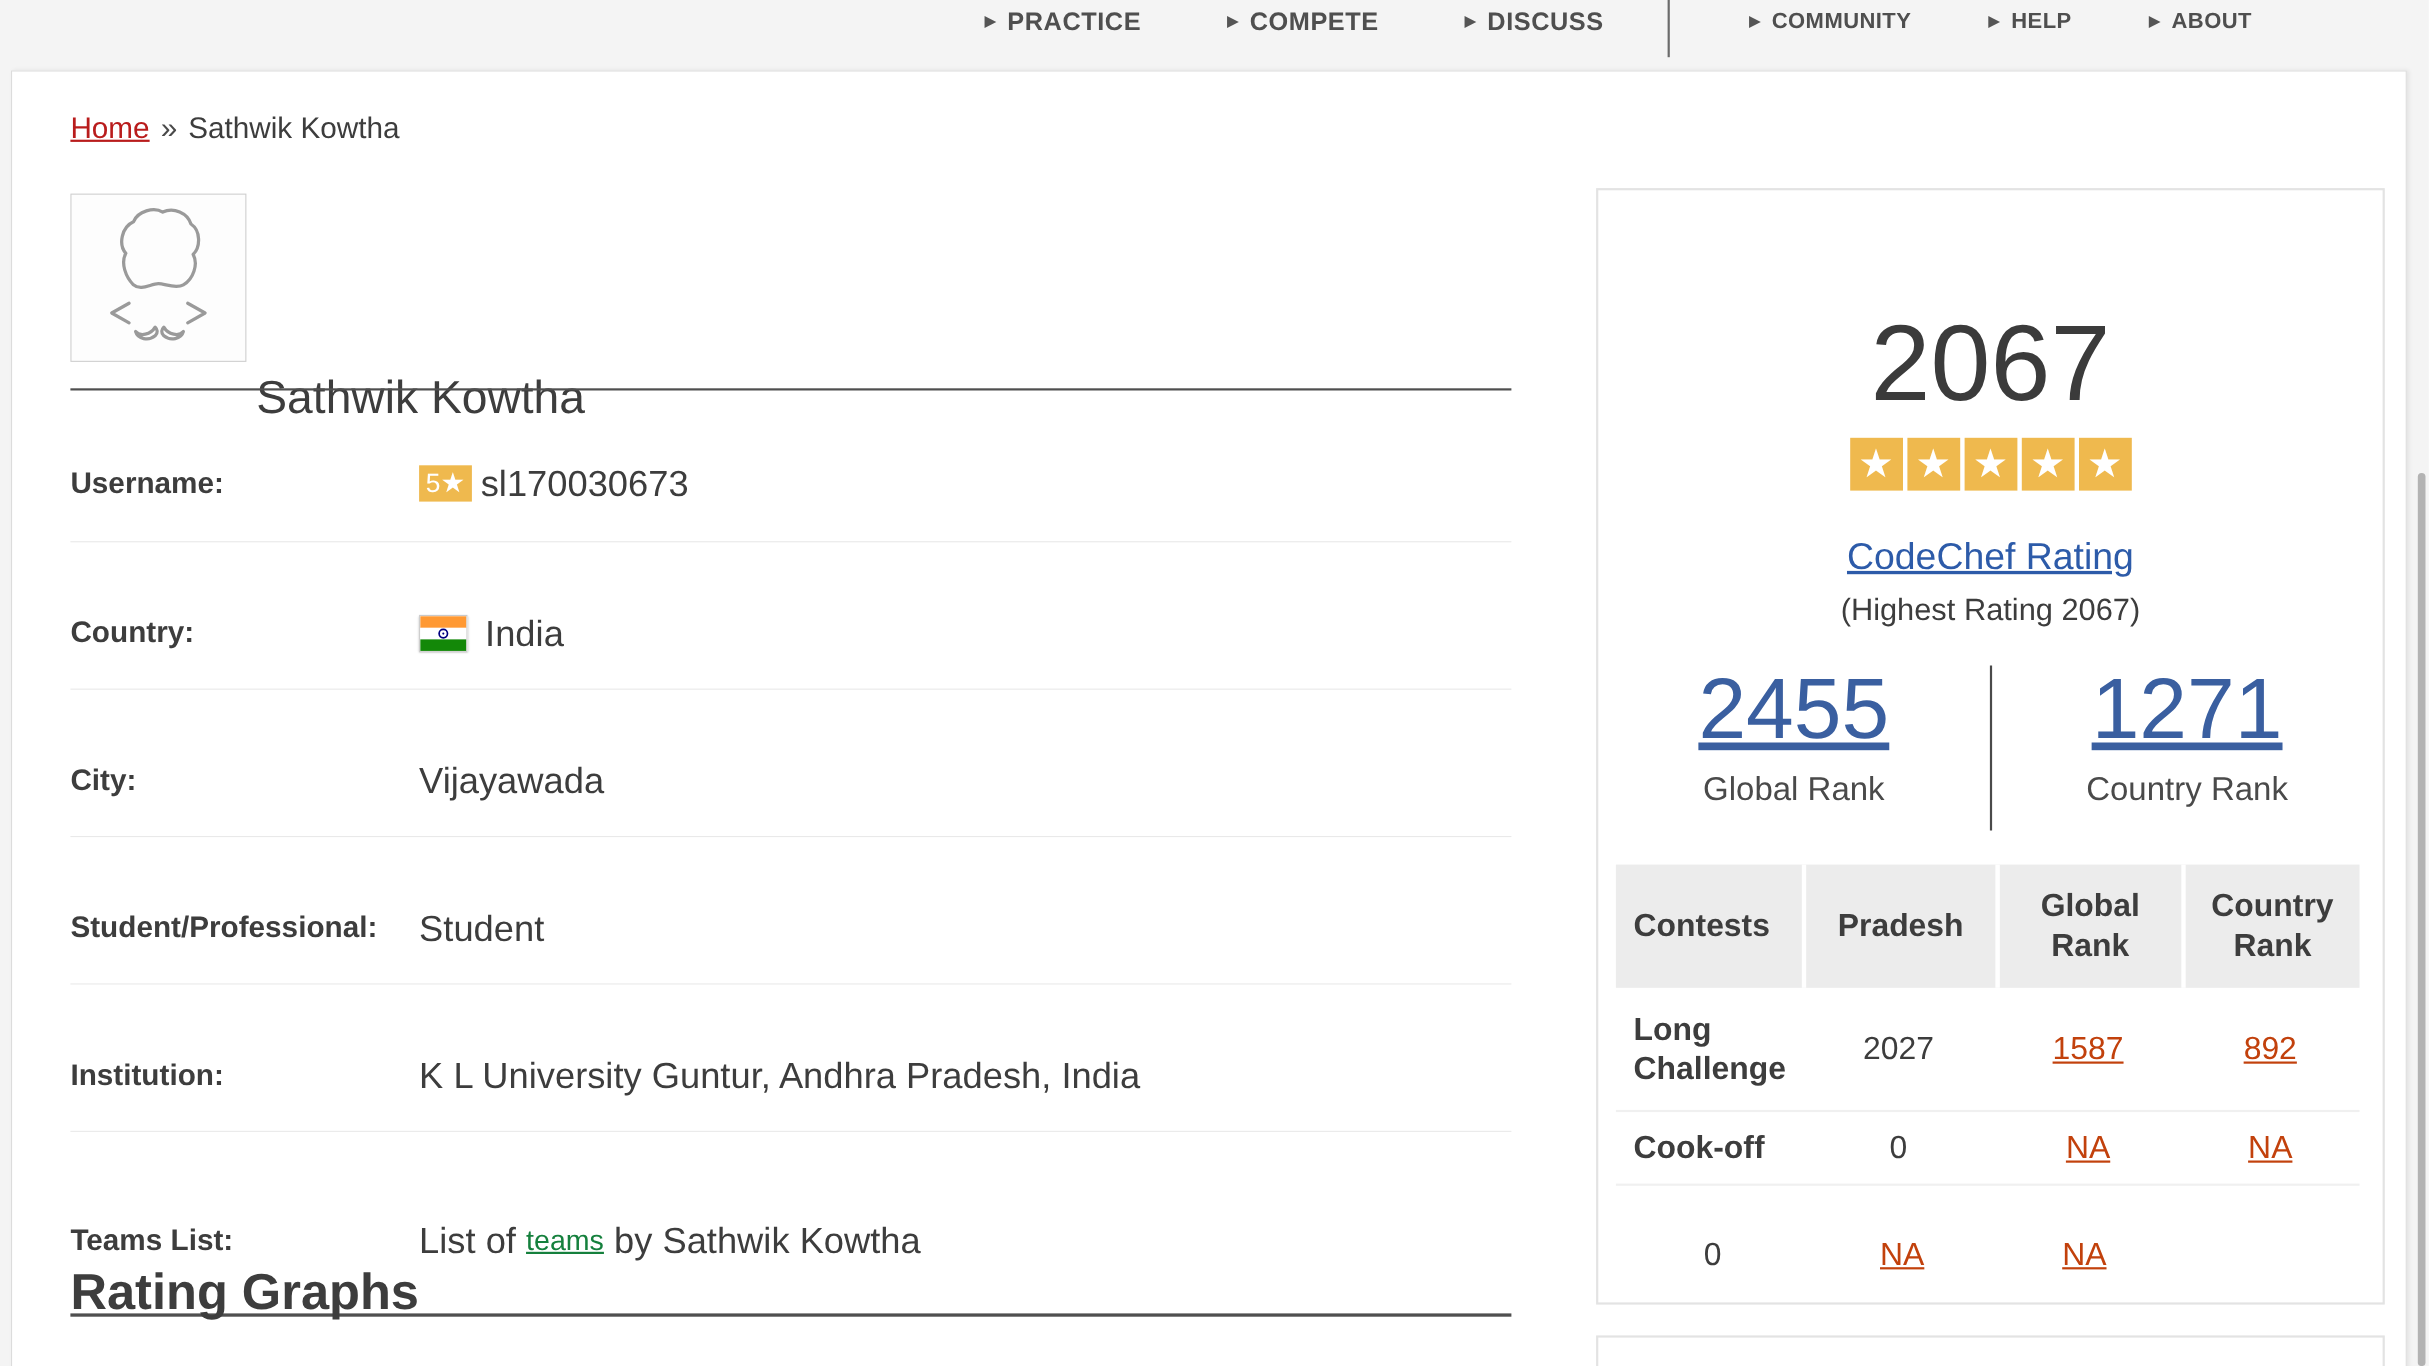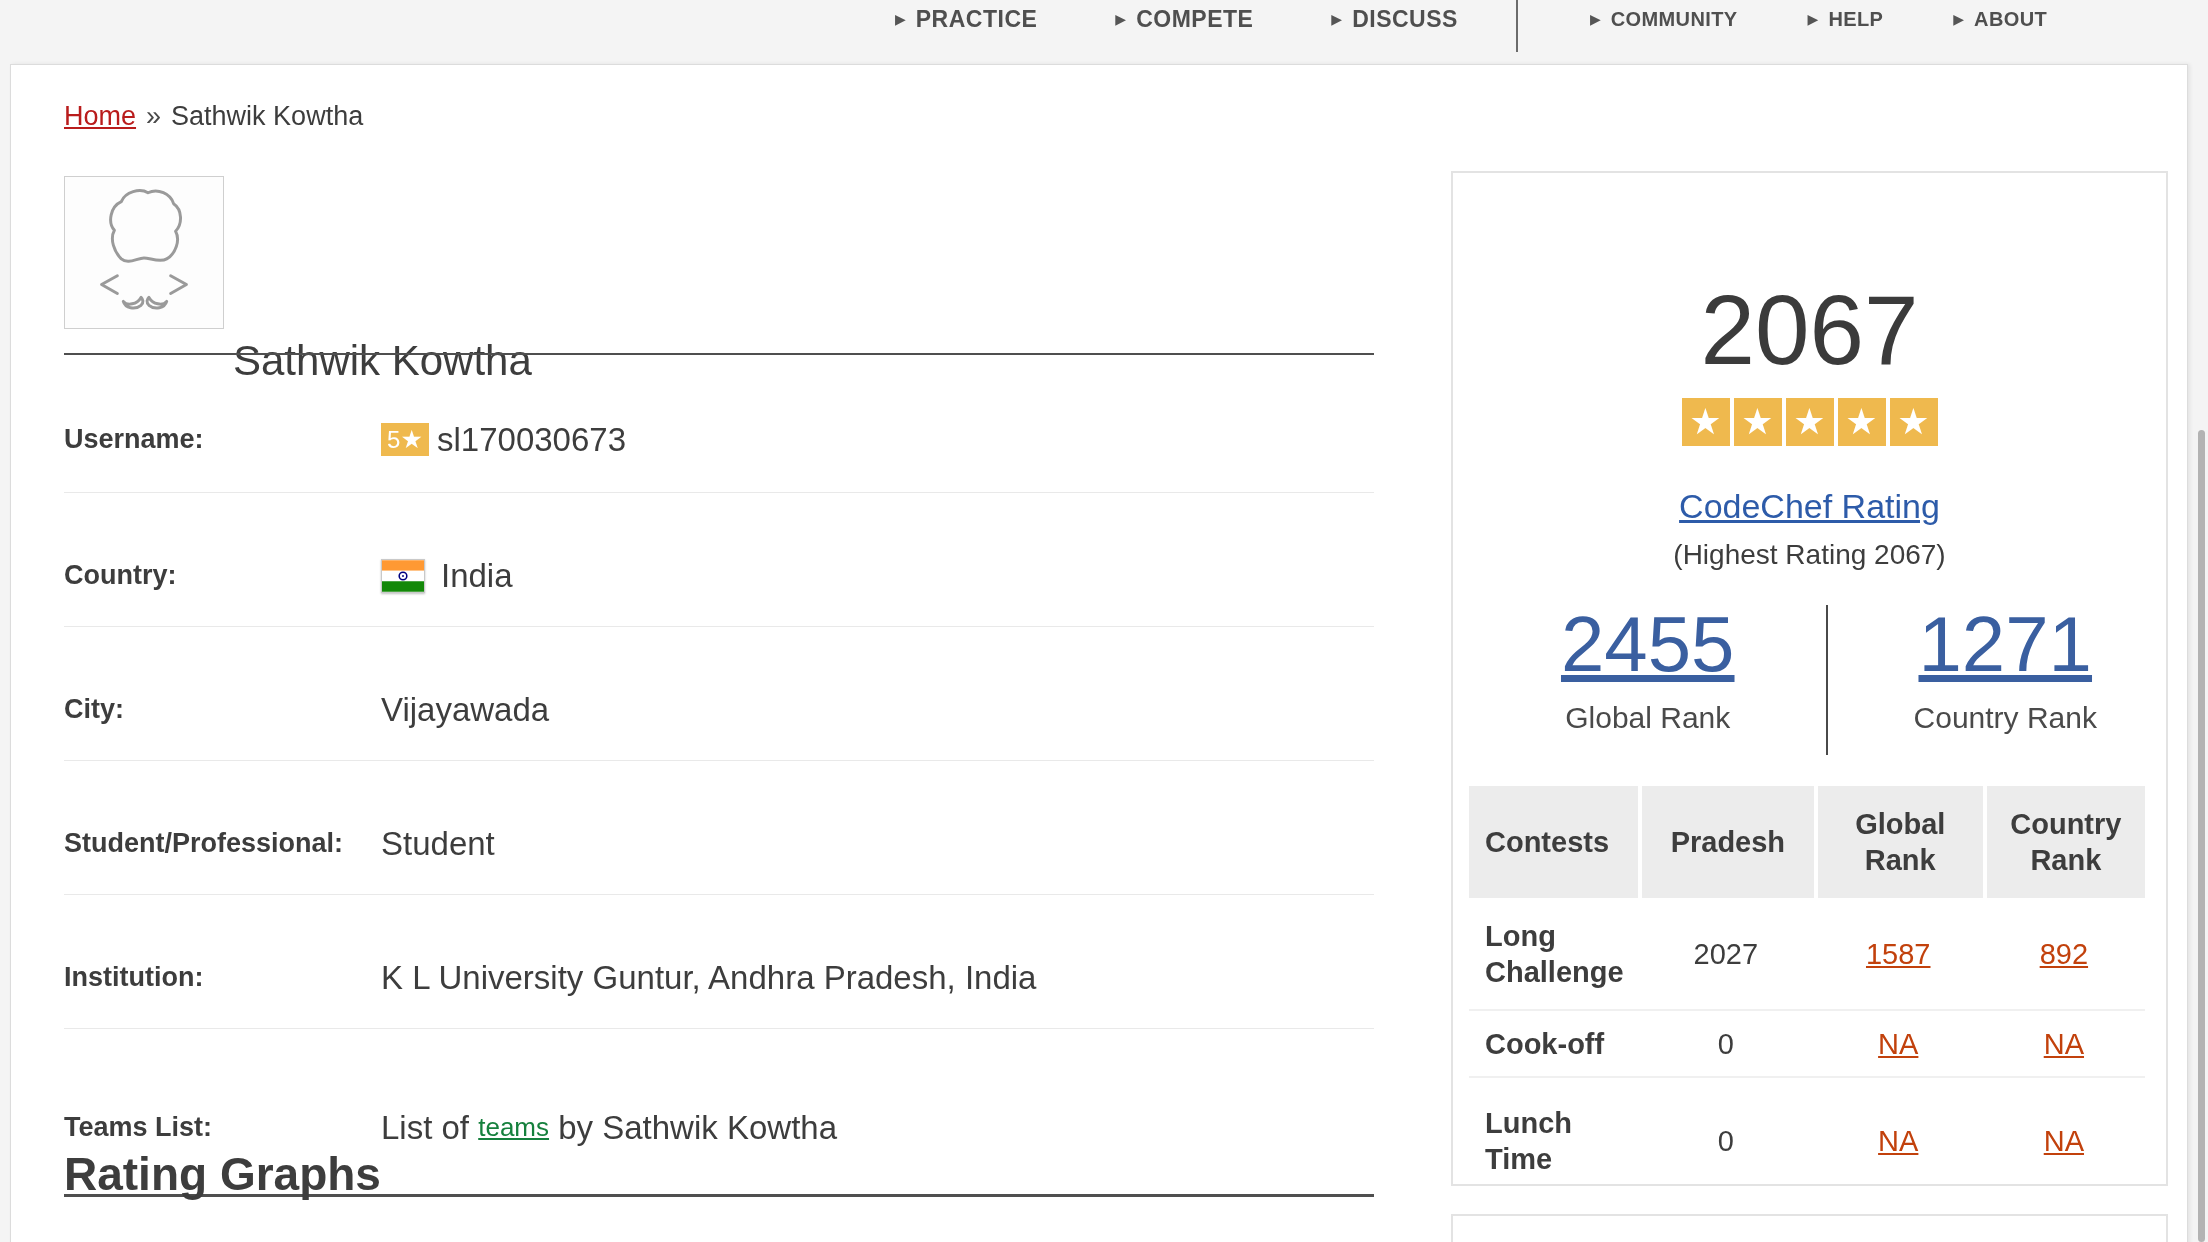--- a/index.html
+++ b/index.html
@@ -70,21 +70,21 @@
 
   .big-rating { position:absolute; top:108px; width:100%; text-align:center;
                 font-size:98px; color:#3b3b3b; line-height:1; }
   .stars { position:absolute; top:225px; width:100%; display:flex; justify-content:center; gap:4px; }
   .star-sq { width:48px; height:48px; background:#efb94e; color:#fff; font-size:36px;
              display:flex; align-items:center; justify-content:center; }
   .cc-link-wrap { position:absolute; top:314px; width:100%; text-align:center; }
   .cc-link { font-size:34px; font-weight:normal; color:#2d5ba9; text-decoration:underline; cursor:pointer; }
   .highest { position:absolute; top:366px; width:100%; text-align:center; font-size:28px; color:#3d3d3d; }
 
-  .ranks { position:absolute; top:432px; left:17px; width:100%; height:150px; display:flex;justify-content:center; }
+  .ranks { position:absolute; top:432px; left:0; width:100%; height:150px; display:flex;justify-content:center; }
   .rank-cell { flex:1; display:flex; flex-direction:column; align-items:center; justify-content:flex-start; }
   .rank-num { font-size:78px; line-height:1; color:#3a5fa0; text-decoration:underline; cursor:pointer; }
   .rank-lbl { margin-top:18px; font-size:30px; color:#4a4a4a; }
   .rank-div { width:2px; background:#4a4a4a; height:150px; flex:none; }
 
   .contest-table { position:absolute; left:16px; top:613px; width:676px; font-size:29px; }
   .t-row { display:flex; align-items:center; }
   .t-head { background:#ececec; height:112px; font-weight:bold; }
   .t-cell { display:flex; align-items:center; justify-content:center; text-align:center; line-height:36px; }
   .c1 { width:25%; justify-content:flex-start; text-align:left; padding-left:16px; font-weight:bold; }
@@ -261,21 +261,20 @@
           <div class="t-cell c1">Cook-off</div>
           <div class="t-cell c2">0</div>
           <div class="t-cell c3">
               <a class="t-link">NA</a>
             </div>
           <div class="t-cell c4">
               <a class="t-link">NA</a>
             </div>
         </div>
         <div class="t-row tr3">
-          <div class="t-cell c1">Lunch Time</div>
           <div class="t-cell c2">0</div>
           <div class="t-cell c3">
               <a class="t-link">NA</a>
             </div>
           <div class="t-cell c4">
               <a class="t-link">NA</a>
             </div>
         </div>
       </div>
     </div>

